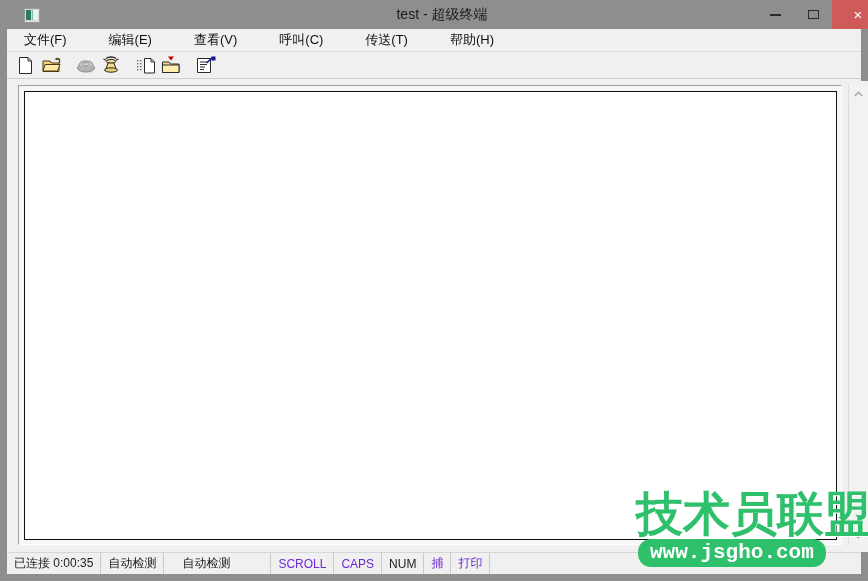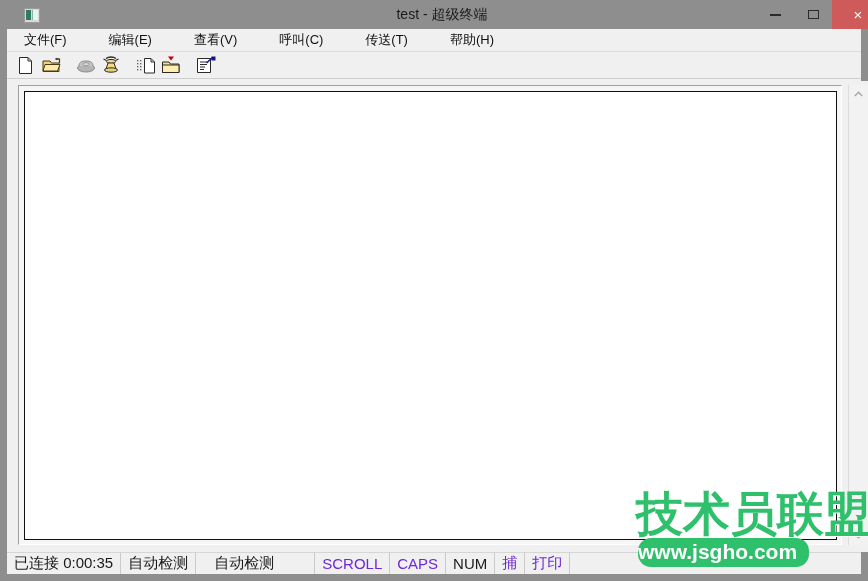--- a/index.html
+++ b/index.html
@@ -191,21 +191,21 @@
     position: absolute;
     left: 7px; top: 0;
     width: 854px; height: 22px;
     background: #f0f0f0;
     display: flex; align-items: stretch;
     box-sizing: border-box;
     border-top: 1px solid #d6d6d6;
   }
   .st-cell {
     display: flex; align-items: center;
-    font-size: 15px;
+    font-size: 12px;
     color: #1a1a1a;
     padding: 0 7px;
     border-right: 1px solid #cacaca;
     white-space: nowrap;
   }
   .st-cell.dim { color: #6d28d9; }
   .st-cell.grow { flex: 1 1 auto; border-right: 0; }
 
   
   #watermark {
@@ -237,23 +237,23 @@
     white-space: nowrap;
     text-shadow: 1px 1px 0 #ffffff;
   }
   #wm-url {
     position: absolute;
     left: 10px; bottom: 6px;
     background: #2ec06b;
     color: #ffffff;
     font-size: 21px;
     font-weight: bold;
-    padding: 2px 12px 3px 0;
+    padding: 2px 12px 3px 12px;
     border-radius: 13px;
-    font-family: Liberation Sans, sans-serif;
+    font-family: Liberation Mono, monospace;
     white-space: nowrap;
   }
 </style>
 </head>
 <body>
 
 <div id="app">
 
   <div id="titlebar">
     <div id="title-icon"></div>

